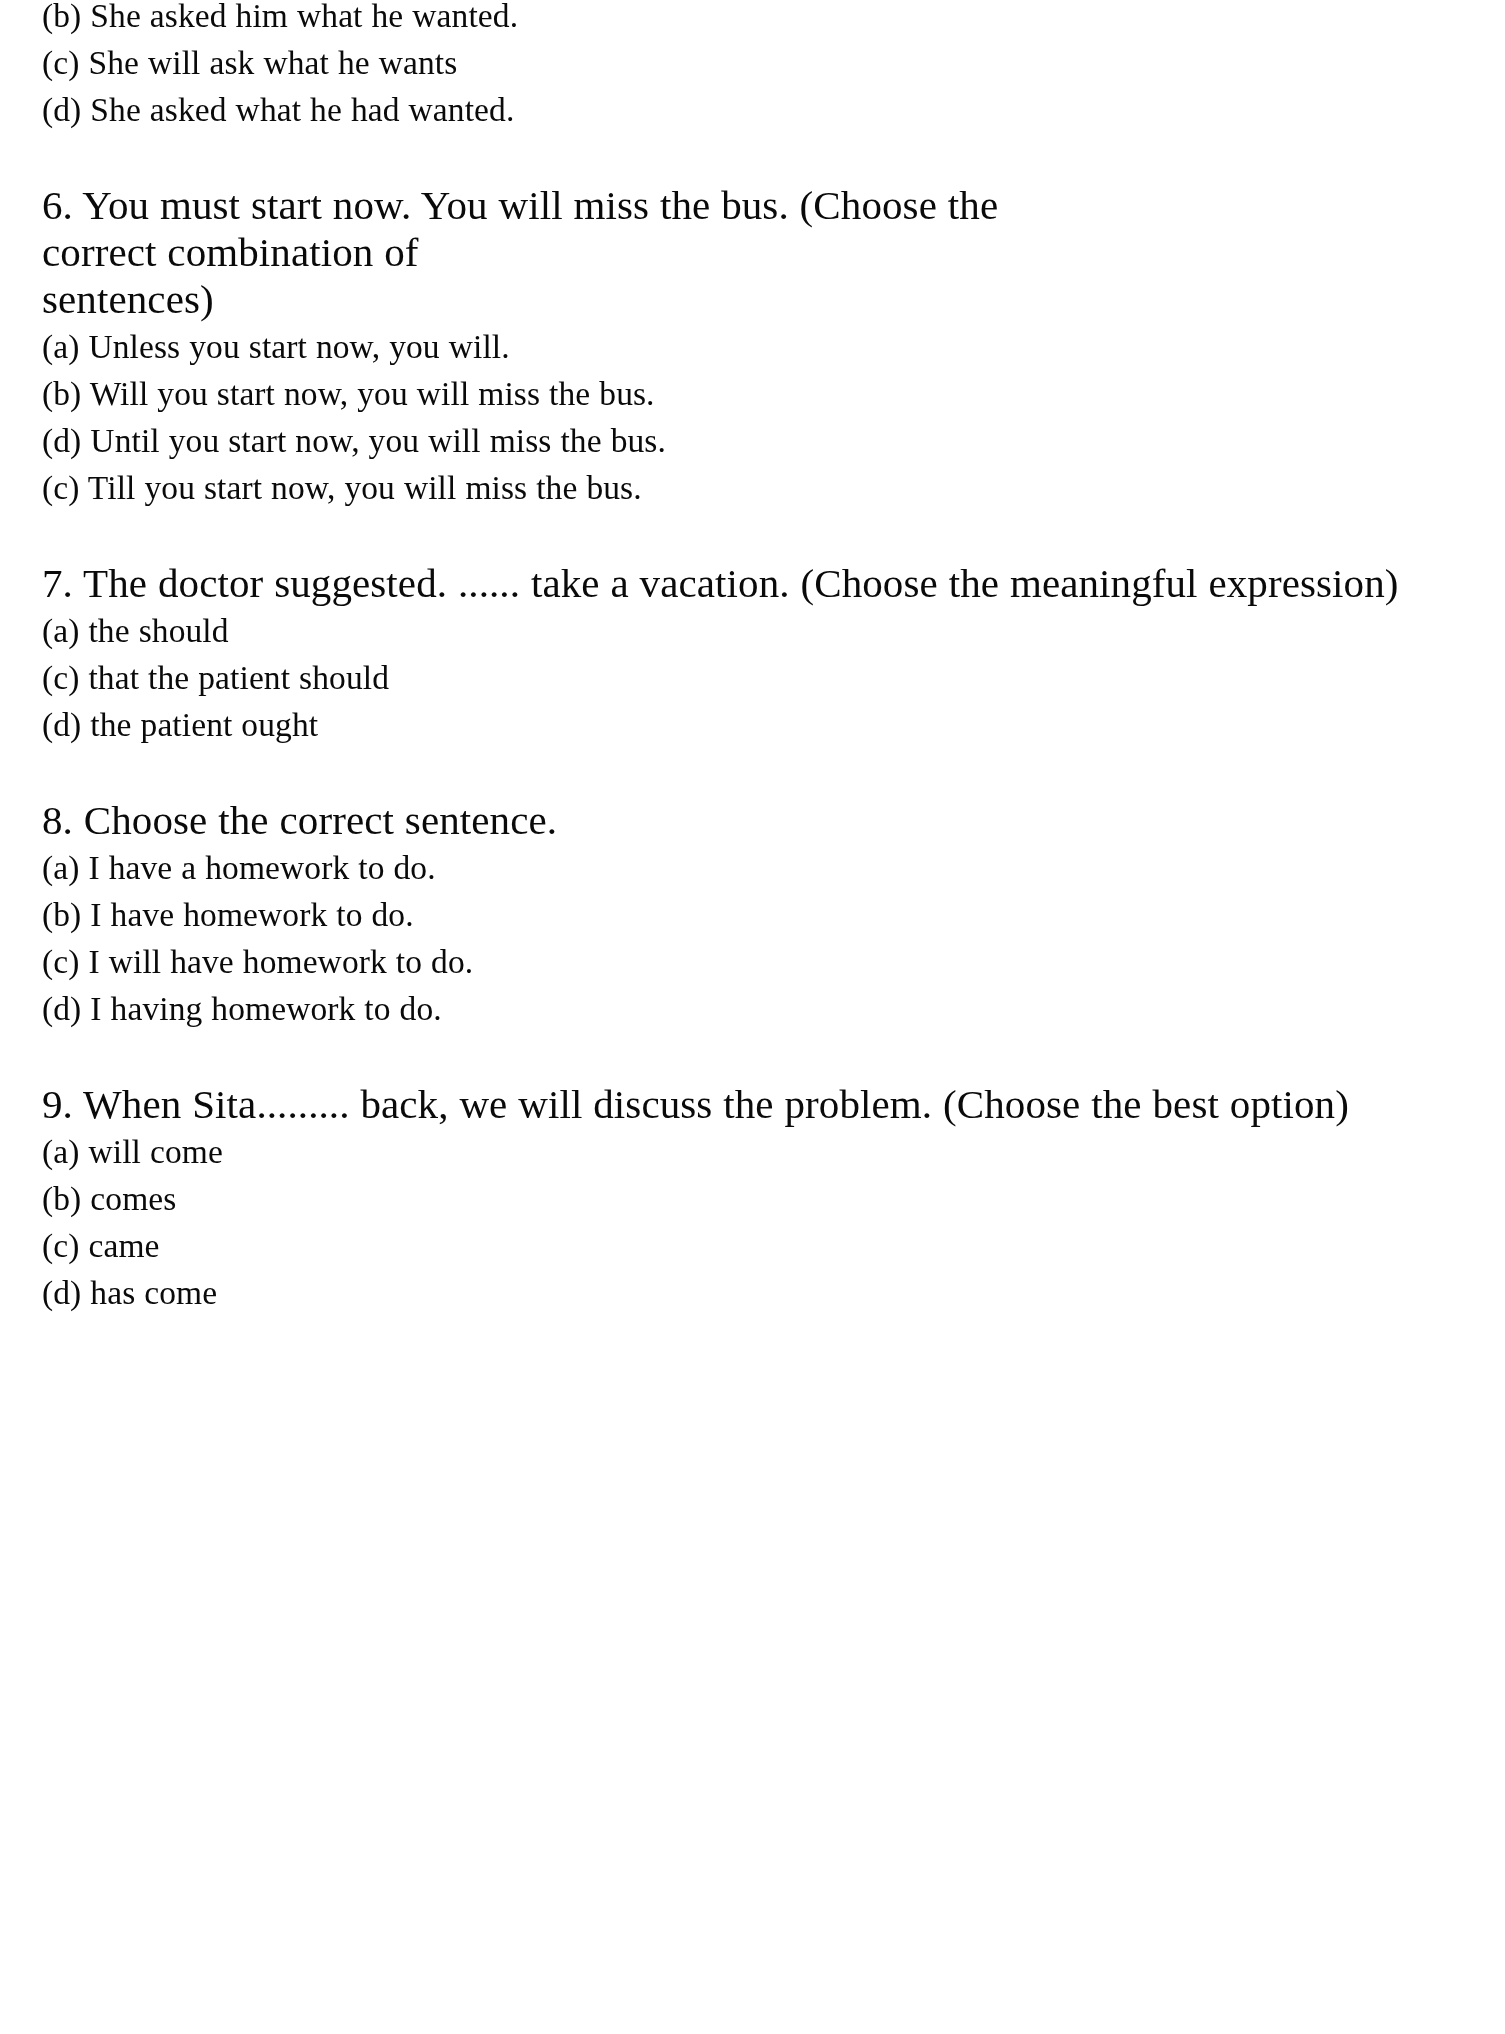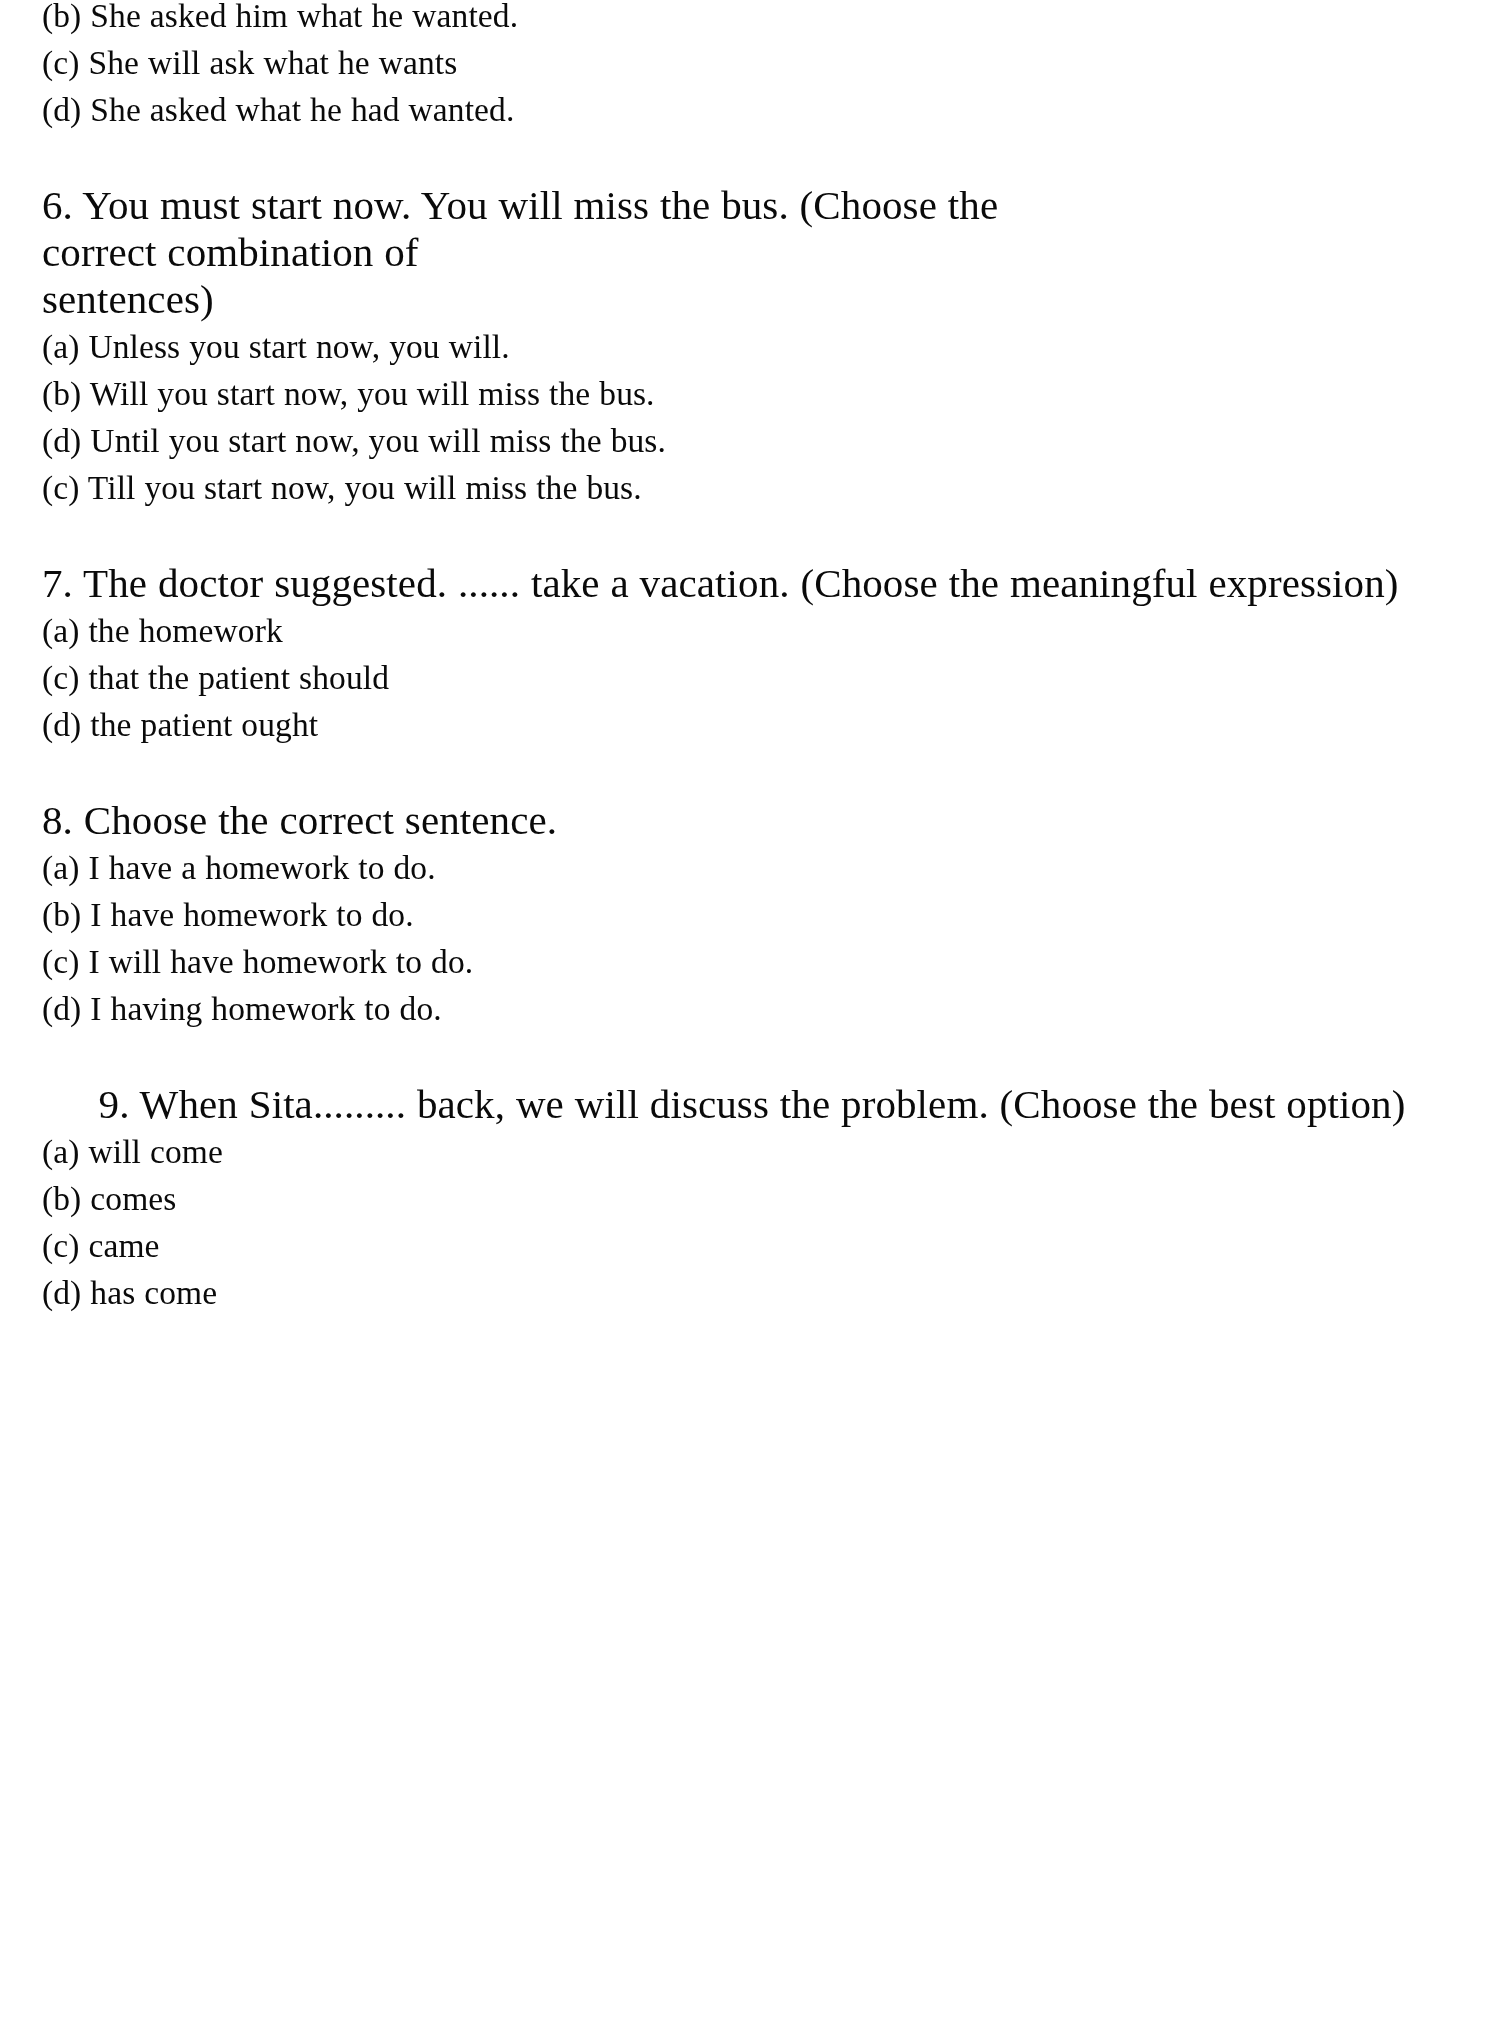--- a/index.html
+++ b/index.html
@@ -80,39 +80,39 @@
       <div class="line option">(a) Unless you start now, you will.</div>
       <div class="line option">(b) Will you start now, you will miss the bus.</div>
       <div class="line option">(d) Until you start now, you will miss the bus.</div>
       <div class="line option">(c) Till you start now, you will miss the bus.</div>
     </div>
 
     <div class="gap-question"></div>
 
     <div class="block">
       <div class="line qtext question-stem" style="max-width:1420px;">7. The doctor suggested. ...... take a vacation. (Choose the meaningful expression)</div>
-      <div class="line option">(a) the homework</div>
+      <div class="line option">(a) the should</div>
       <div class="line option">(c) that the patient should</div>
       <div class="line option">(d) the patient ought</div>
     </div>
 
     <div class="gap-question"></div>
 
     <div class="block">
       <div class="line qtext question-stem" style="max-width:1420px;">8. Choose the correct sentence.</div>
       <div class="line option">(a) I have a homework to do.</div>
       <div class="line option">(b) I have homework to do.</div>
       <div class="line option">(c) I will have homework to do.</div>
       <div class="line option">(d) I having homework to do.</div>
     </div>
 
     <div class="gap-question"></div>
 
     <div class="block">
-      <div class="line qtext question-stem" style="max-width:1420px;text-align:center;">9. When Sita......... back, we will discuss the problem. (Choose the best option)</div>
+      <div class="line qtext question-stem" style="max-width:1420px;">9. When Sita......... back, we will discuss the problem. (Choose the best option)</div>
       <div class="line option">(a) will come</div>
       <div class="line option">(b) comes</div>
       <div class="line option">(c) came</div>
       <div class="line option">(d) has come</div>
     </div>
 
     <div class="gap-question"></div>
 
 
   </div>

